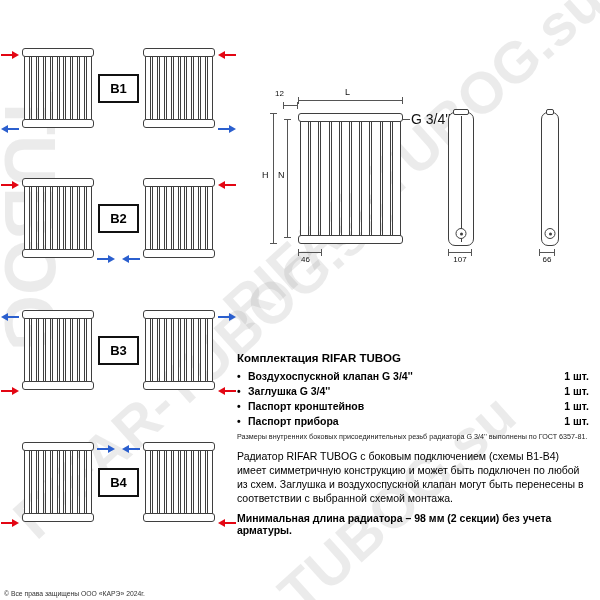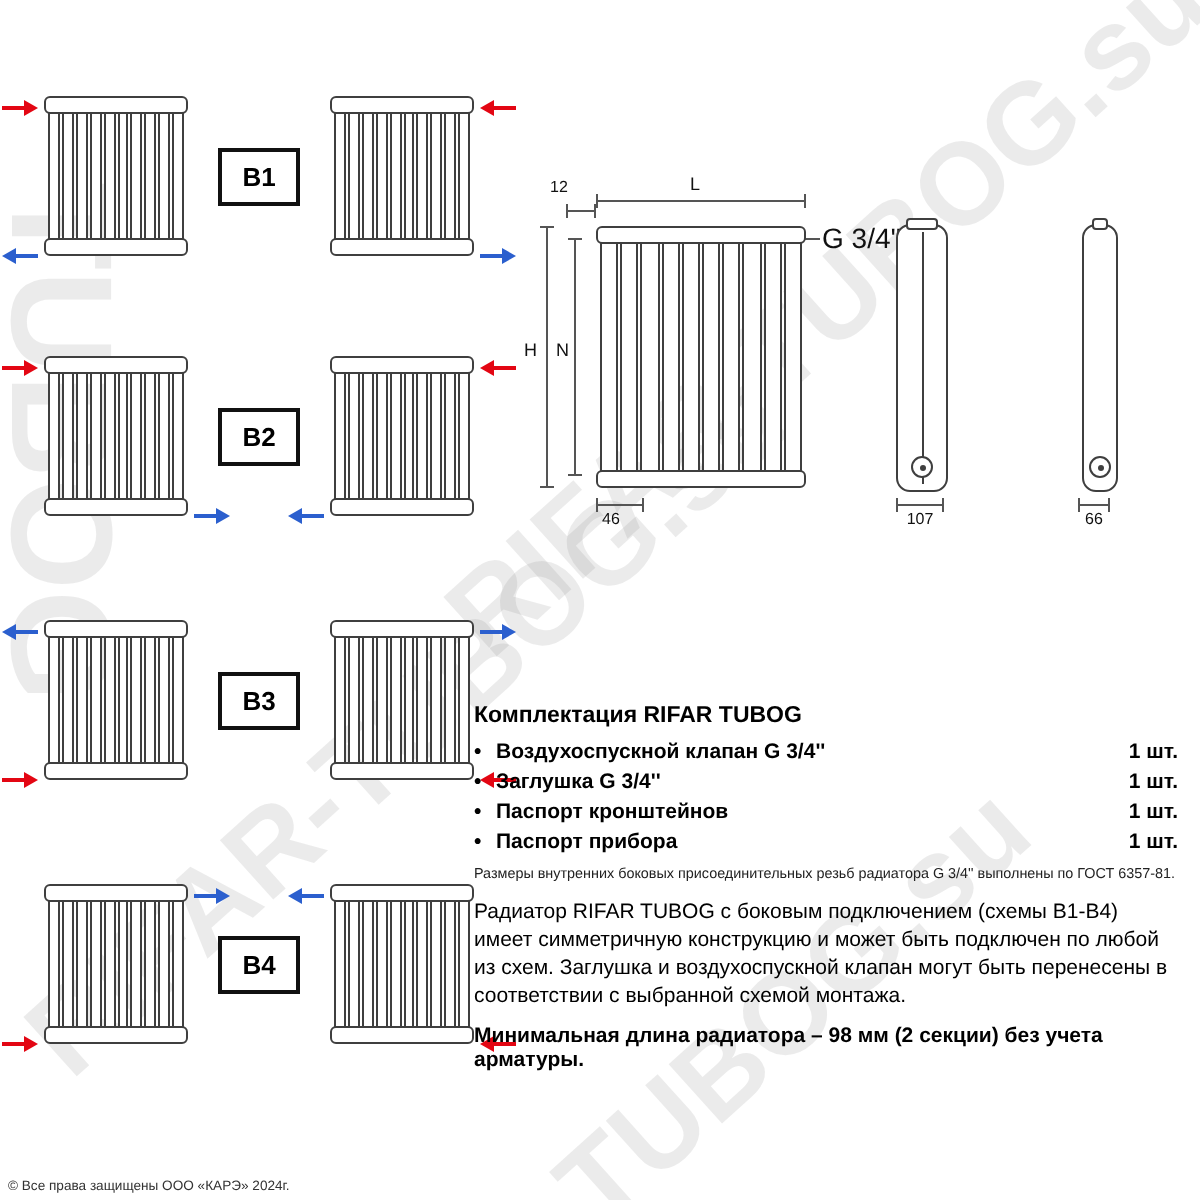--- a/index.html
+++ b/index.html
@@ -13,21 +13,21 @@
   .wm-1{font-size:58px;left:-40px;top:330px;transform:rotate(-42deg);}
   .wm-2{font-size:58px;left:170px;top:120px;transform:rotate(-42deg);}
   .wm-3{font-size:58px;left:250px;top:470px;transform:rotate(-42deg);}
 
   
   .title{position:absolute;top:6px;right:10px;text-align:right;font-weight:800;
          font-size:17px;line-height:1.3;letter-spacing:.4px;z-index:2;}
 
   
   .schemes-column{position:absolute;left:0;top:0;width:240px;height:600px;z-index:1;}
-  .scheme-row{position:absolute;left:22px;display:flex;align-items:center;gap:15px;height:80px;}
+  .scheme-row{position:absolute;left:22px;display:flex;align-items:center;gap:4px;height:80px;}
   .row-0{top:48px}.row-1{top:178px}.row-2{top:310px}.row-3{top:442px}
   .radiator{position:relative;width:72px;height:80px;}
   .rad-cap{position:absolute;left:0;right:0;height:7px;background:#fff;border:1px solid #3f3f3f;border-radius:3px;z-index:2;}
   .cap-top{top:0}.cap-bottom{bottom:0}
   .rad-tubes{position:absolute;top:6px;bottom:6px;left:2px;right:2px;display:flex;gap:1px;z-index:1;}
   .tube{flex:1;background:#fff;border:1px solid #3f3f3f;border-radius:2px;}
   .scheme-label-box{width:37px;height:25px;border:2px solid #111;background:#fff;display:flex;
                     align-items:center;justify-content:center;font-weight:700;font-size:13px;z-index:2;}
   .arrow{position:absolute;width:18px;height:10px;z-index:3;}
   .c-tl{left:-21px;top:-2px}.c-bl{left:-21px;bottom:-2px}.c-tr{right:-21px;top:-2px}.c-br{right:-21px;bottom:-2px}

